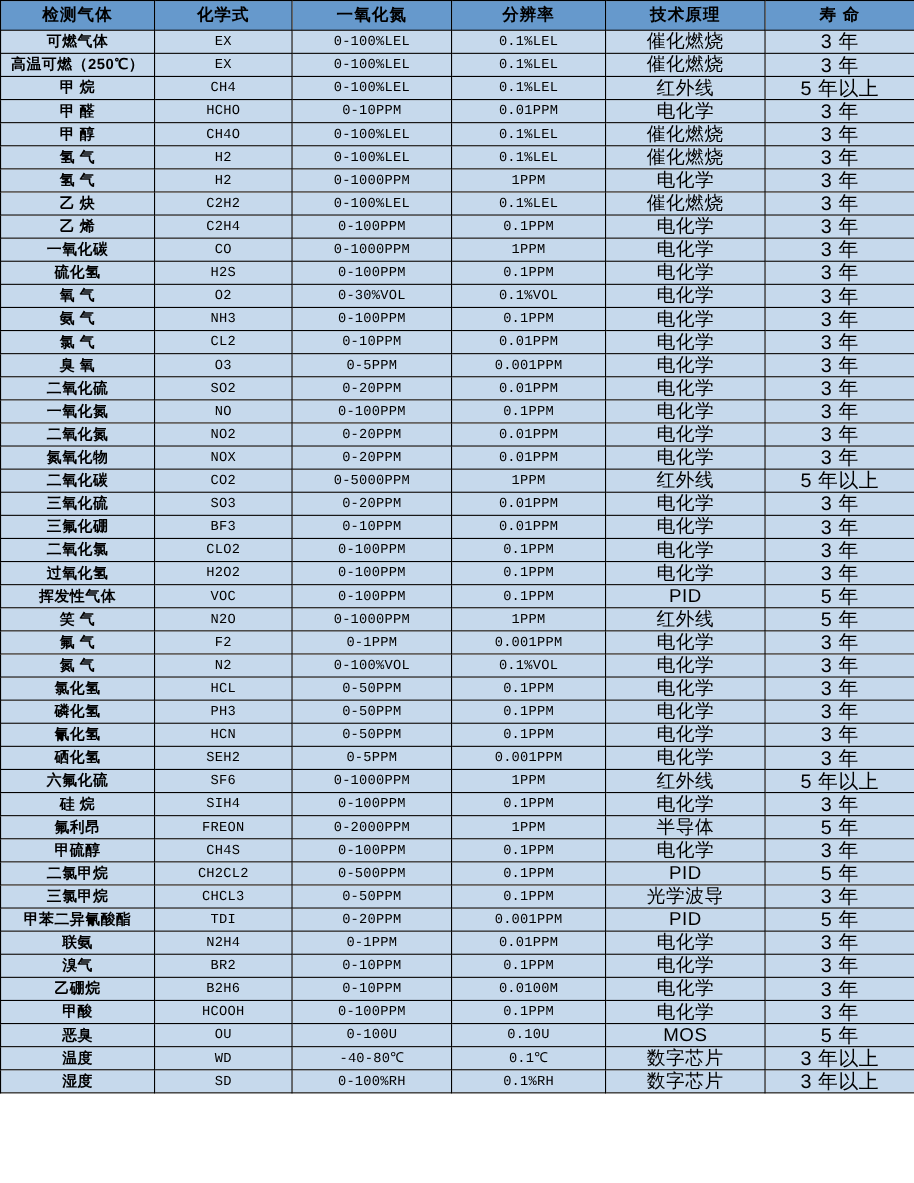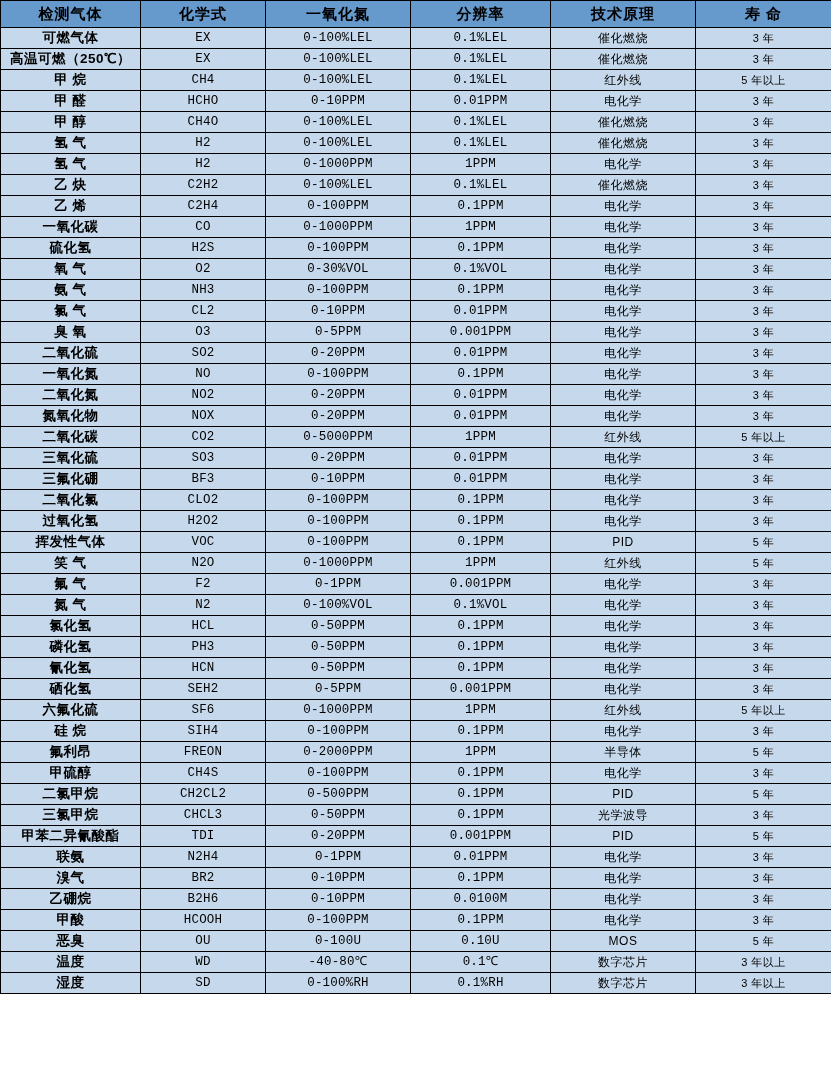--- a/index.html
+++ b/index.html
@@ -61,25 +61,25 @@
     font-weight: bold;
   }
   table.gas-table tbody td.formula,
   table.gas-table tbody td.range,
   table.gas-table tbody td.resolution {
     font-family: "Liberation Mono", monospace;
     font-size: 12.5px;
     letter-spacing: 0.2px;
   }
   table.gas-table tbody td.principle {
-    font-size: 12px;
+    font-size: 17px;
     letter-spacing: 0.5px;
   }
   table.gas-table tbody td.life {
-    font-size: 11px;
+    font-size: 18px;
     letter-spacing: 0.5px;
   }
 </style>
 </head>
 <body>
 
 <div id="sheet">
   <table class="gas-table">
     <colgroup>
       <col class="c0">

